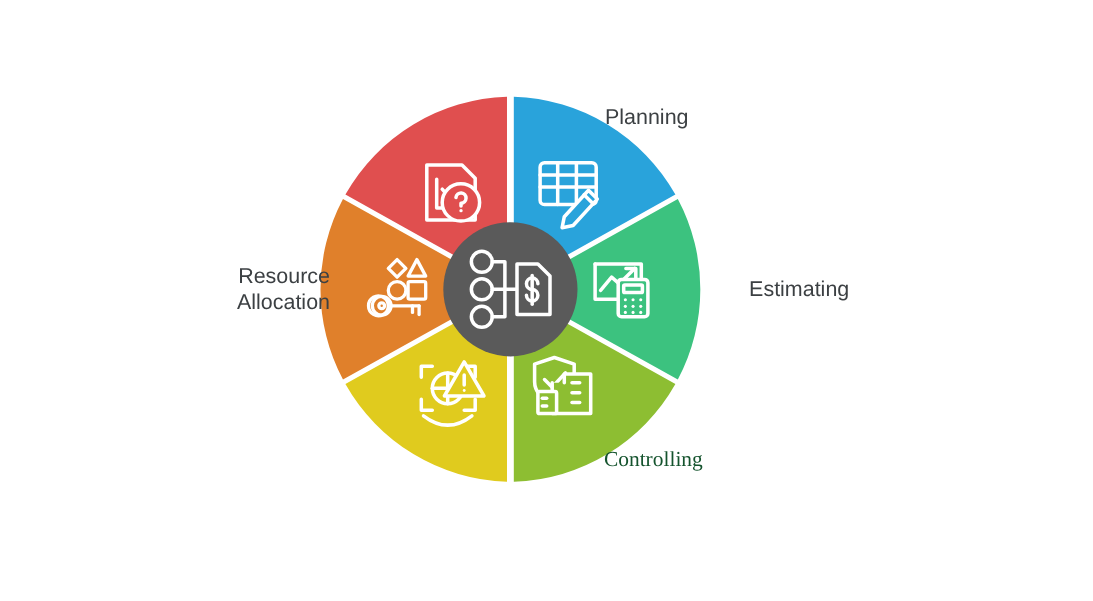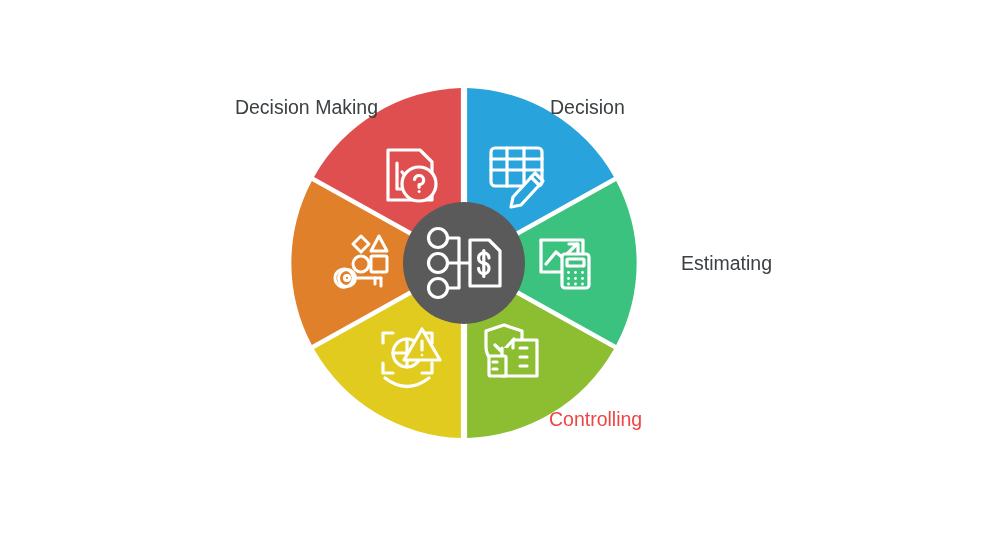--- a/index.html
+++ b/index.html
@@ -181,23 +181,24 @@
         <circle cx="438" cy="288" r="9.5"></circle>
         <polyline points="447.5,238 459,238 459,288 447.5,288"></polyline>
         <line x1="447.5" y1="263" x2="470" y2="263"></line>
         <path d="M 470 240 L 489 240 L 500 251 L 500 286 L 470 286 Z" fill="#5a5a5a"></path>
         <path d="M 489 258 a 5.2 5.2 0 1 0 -5.2 5.2 a 5.2 5.2 0 1 1 -5.2 5.2"></path>
         <line x1="483.8" y1="250.5" x2="483.8" y2="276.5"></line>
       </g>
     </g>
   </svg>
 
-  <div class="segment-label label-right" id="label-planning" style="color: rgb(60, 64, 67);">Decision</div>
+  <div class="segment-label label-right" id="label-planning" style="color: rgb(60, 64, 67);">Planning</div>
 
   <div class="segment-label label-right" id="label-estimating" style="color: rgb(60, 64, 67);">Estimating</div>
 
-  <div class="segment-label label-right" id="label-controlling" style="color: #ef4444;">Controlling</div>
-
-
-
-  <div class="segment-label label-left" id="label-decision" style="color: rgb(60, 64, 67);">Decision Making</div>
+  <div class="segment-label label-right" id="label-controlling" style="color: #14532d; font-family: Liberation Serif, serif;">Controlling</div>
+
+
+  <div class="segment-label label-left" id="label-resource" style="color: rgb(60, 64, 67);">Resource
+Allocation</div>
+
 
 </div>
 
 </body></html>

